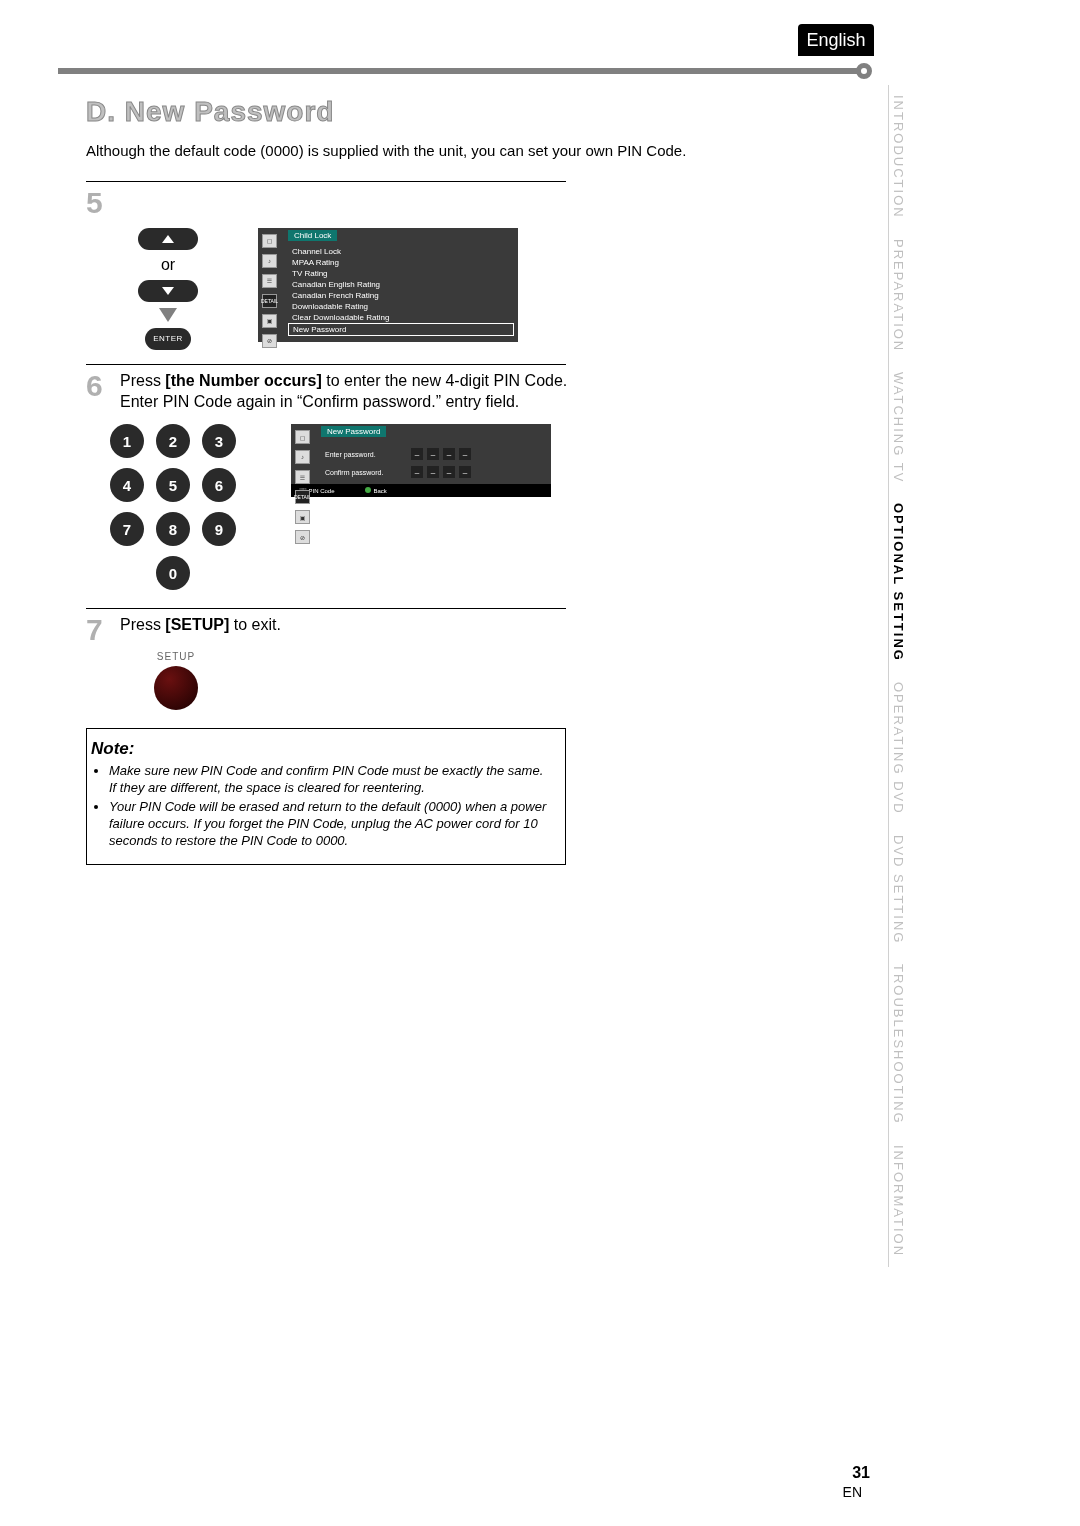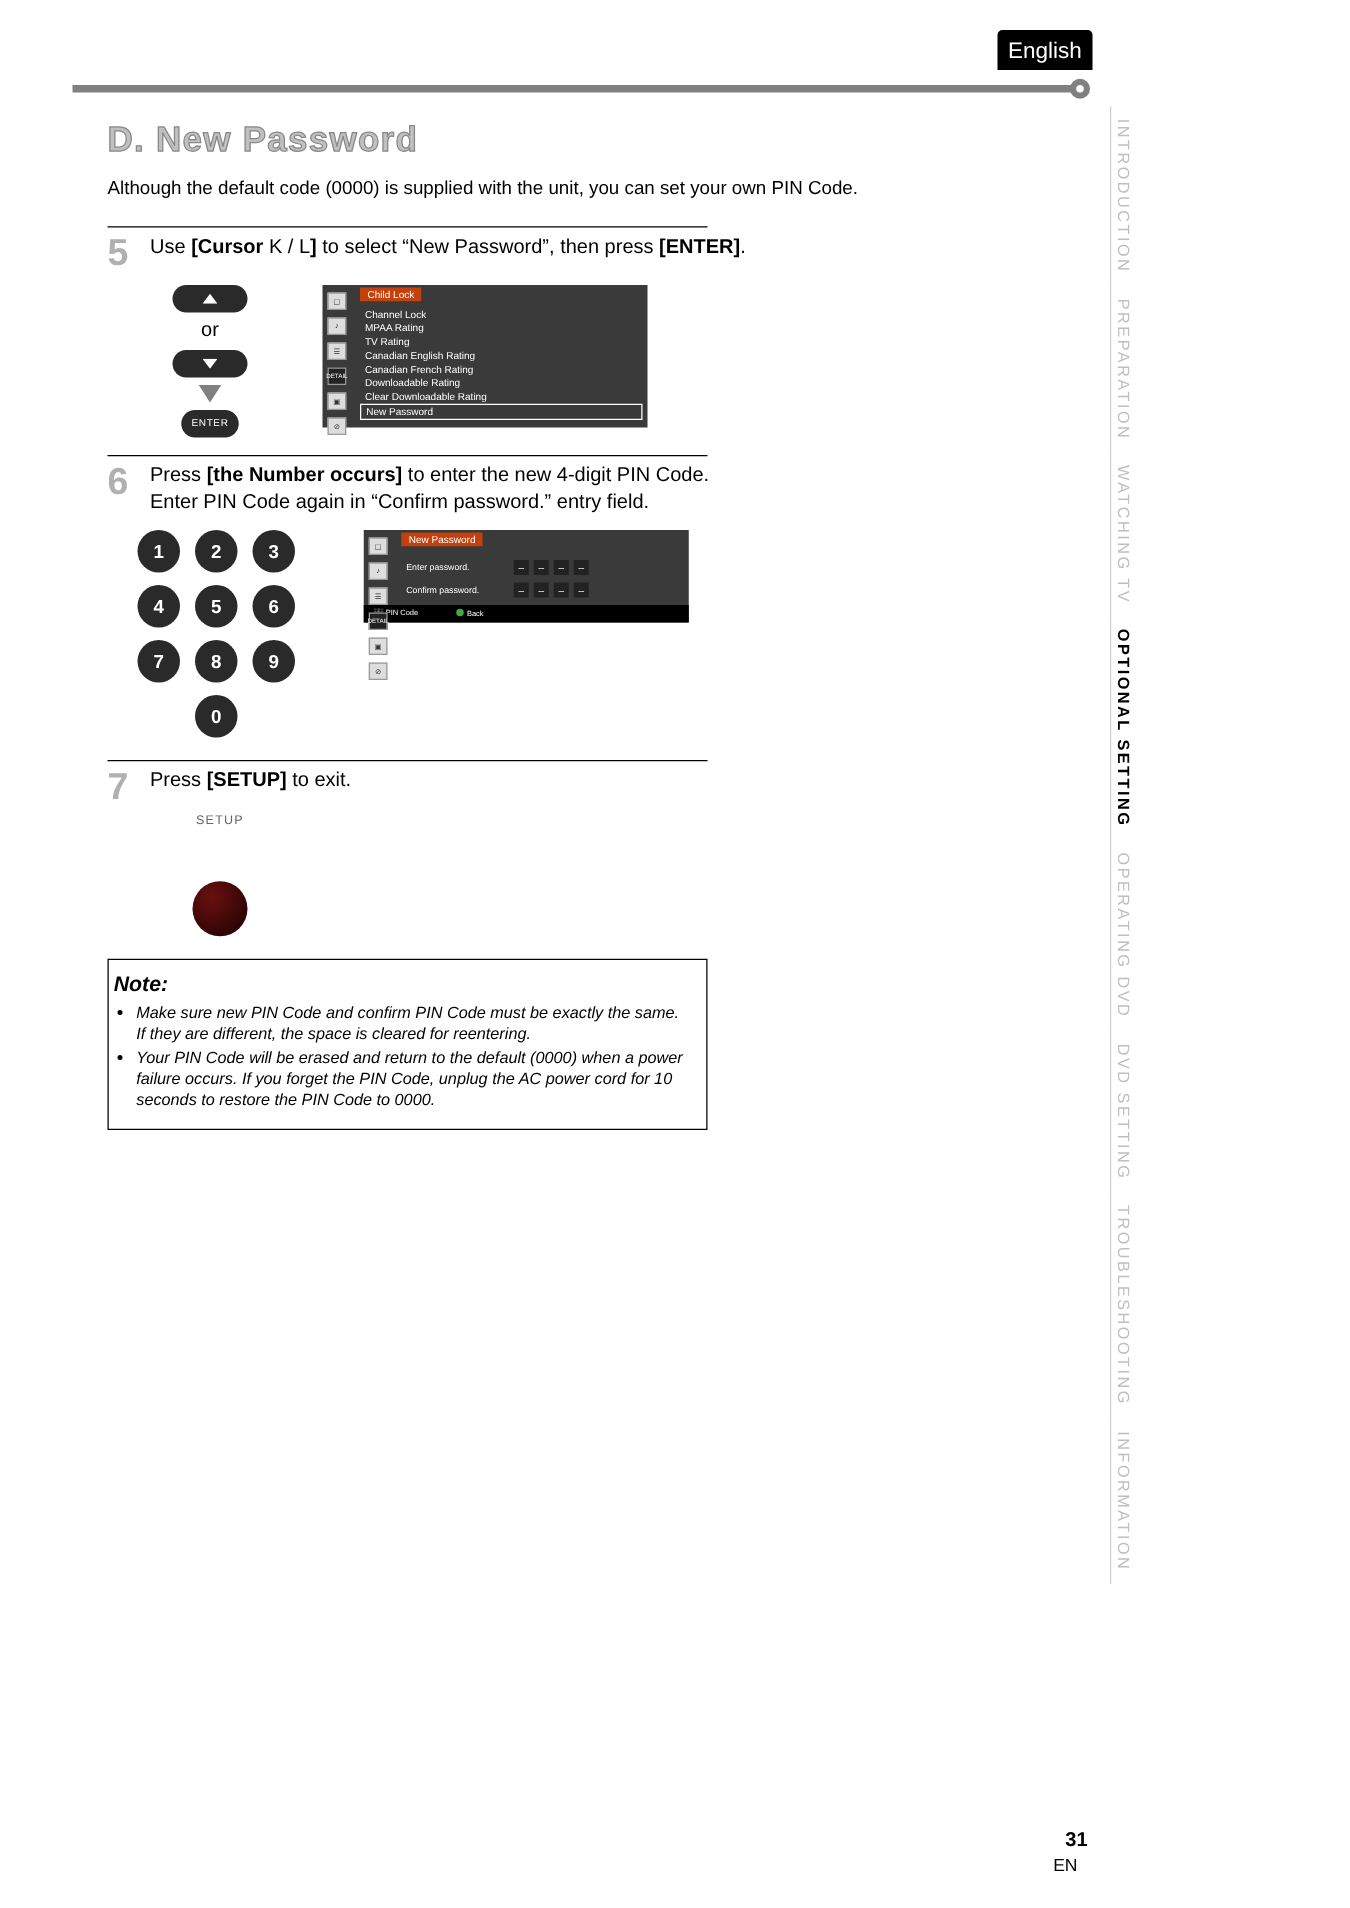--- a/index.html
+++ b/index.html
@@ -30,39 +30,39 @@
 
   .step5-graphics { display: flex; align-items: flex-start; gap: 60px; margin: 10px 0 14px 52px; }
   .remote-col { display: flex; flex-direction: column; align-items: center; gap: 6px; }
   .btn-oval { width: 60px; height: 22px; background: #2a2a2a; border-radius: 11px; display:flex; align-items:center; justify-content:center; }
   .btn-oval svg { fill: #fff; }
   .or-text { font-size: 16px; }
   .btn-triangle { width: 0; height: 0; border-left: 9px solid transparent; border-right: 9px solid transparent; border-top: 14px solid #808080; }
   .btn-enter { width: 46px; height: 22px; background: #2a2a2a; border-radius: 11px; color:#fff; font-size:8px; display:flex; align-items:center; justify-content:center; letter-spacing:0.5px; }
 
   .osd { width: 260px; background: #3a3a3a; position: relative; padding: 4px 4px 6px 30px; font-size: 8px; color: #fff; }
-  .osd .osd-title { position:absolute; left:30px; top:2px; background:#c2410c; color:#fff; padding:1px 6px; font-size:8px; }
+  .osd .osd-title { position:absolute; left:30px; top:2px; background:#0f766e; color:#fff; padding:1px 6px; font-size:8px; }
   .osd .osd-sideicons { position:absolute; left:4px; top:6px; display:flex; flex-direction:column; gap:6px; }
   .osd .osd-sideicons .ic { width:15px; height:14px; background:#ddd; border:1px solid #999; font-size:6px; color:#333; display:flex; align-items:center; justify-content:center; }
   .osd .osd-sideicons .ic.dark { background:#222; color:#fff; font-size:5px; }
   .osd ul { list-style:none; margin-top:14px; }
   .osd ul li { padding:1px 4px; }
   .osd ul li.sel { border:1px solid #fff; }
   .osd.pw .row { display:flex; align-items:center; gap:6px; margin:6px 4px; font-size:7px;}
   .osd.pw .boxes { display:flex; gap:4px; }
   .osd.pw .boxes .b { width:12px; height:12px; background:#222; color:#fff; font-size:8px; display:flex; align-items:center; justify-content:center; }
   .osd .footer { background:#000; margin:6px -4px -6px -30px; padding:3px 8px; display:flex; gap:30px; font-size:6px; align-items:center; }
   .osd .footer .dotg { width:6px;height:6px;border-radius:50%;background:#4a4; display:inline-block; margin-right:3px;}
 
   .step6-graphics { display: flex; align-items: flex-start; gap: 55px; margin: 12px 0 18px 24px; }
   .numpad { display: grid; grid-template-columns: repeat(3, 34px); grid-template-rows: repeat(4, 34px); gap: 10px 12px; }
   .numpad .nkey { width:34px; height:34px; border-radius:50%; background:#2a2a2a; color:#fff; font-size:15px; font-weight:bold; display:flex; align-items:center; justify-content:center; }
   .numpad .nkey.zero { grid-column: 2; }
 
-  .setup-block { margin: 6px 0 18px 60px; display:flex; flex-direction:column; align-items:center; width:60px;gap:39px; }
+  .setup-block { margin: 6px 0 18px 60px; display:flex; flex-direction:column; align-items:center; width:60px; }
   .setup-label { font-size:10px; color:#666; letter-spacing:1px; margin-bottom:4px;}
   .setup-btn { width:44px;height:44px;border-radius:50%; background: radial-gradient(circle at 35% 30%, #6a1010, #1a0000); }
 
   .note-box { border:1px solid #000; padding:10px 14px 12px 4px; width:480px; margin-left:0; }
   .note-box .note-title { font-style:italic; font-weight:bold; font-size:17px; margin-bottom:4px; }
   .note-box ul { list-style: disc; padding-left:18px; }
   .note-box ul li { font-style:italic; font-size:13px; line-height:1.3; margin-bottom:2px; }
 
   .page-num { position:absolute; right:210px; bottom:44px; font-size:16px; font-weight:bold; }
   .en-label { position:absolute; left: 50%; bottom: 26px; transform: translateX(210px); font-size:14px; }
@@ -91,23 +91,20 @@
   </div>
 
   <div class="content">
     <div class="section-title">D. New Password</div>
     <div class="intro-text">Although the default code (0000) is supplied with the unit, you can set your own PIN Code.</div>
 
     <hr class="sep">
 
     <div class="step">
       <div class="step-num">5</div>
-      <div class="step-body">
-        <span>Use </span><span class="bold">[Cursor </span><span>K / L</span><span class="bold">]</span><span> to select “New Password”, then press </span><span class="bold">[ENTER]</span><span>.</span>
-      </div>
     </div>
 
     <div class="step5-graphics">
       <div class="remote-col">
         <div class="btn-oval">
             <svg width="12" height="8" viewBox="0 0 12 8">
               <polygon points="6,0 12,8 0,8"></polygon>
             </svg>
           </div>
         <div class="or-text">or</div>

